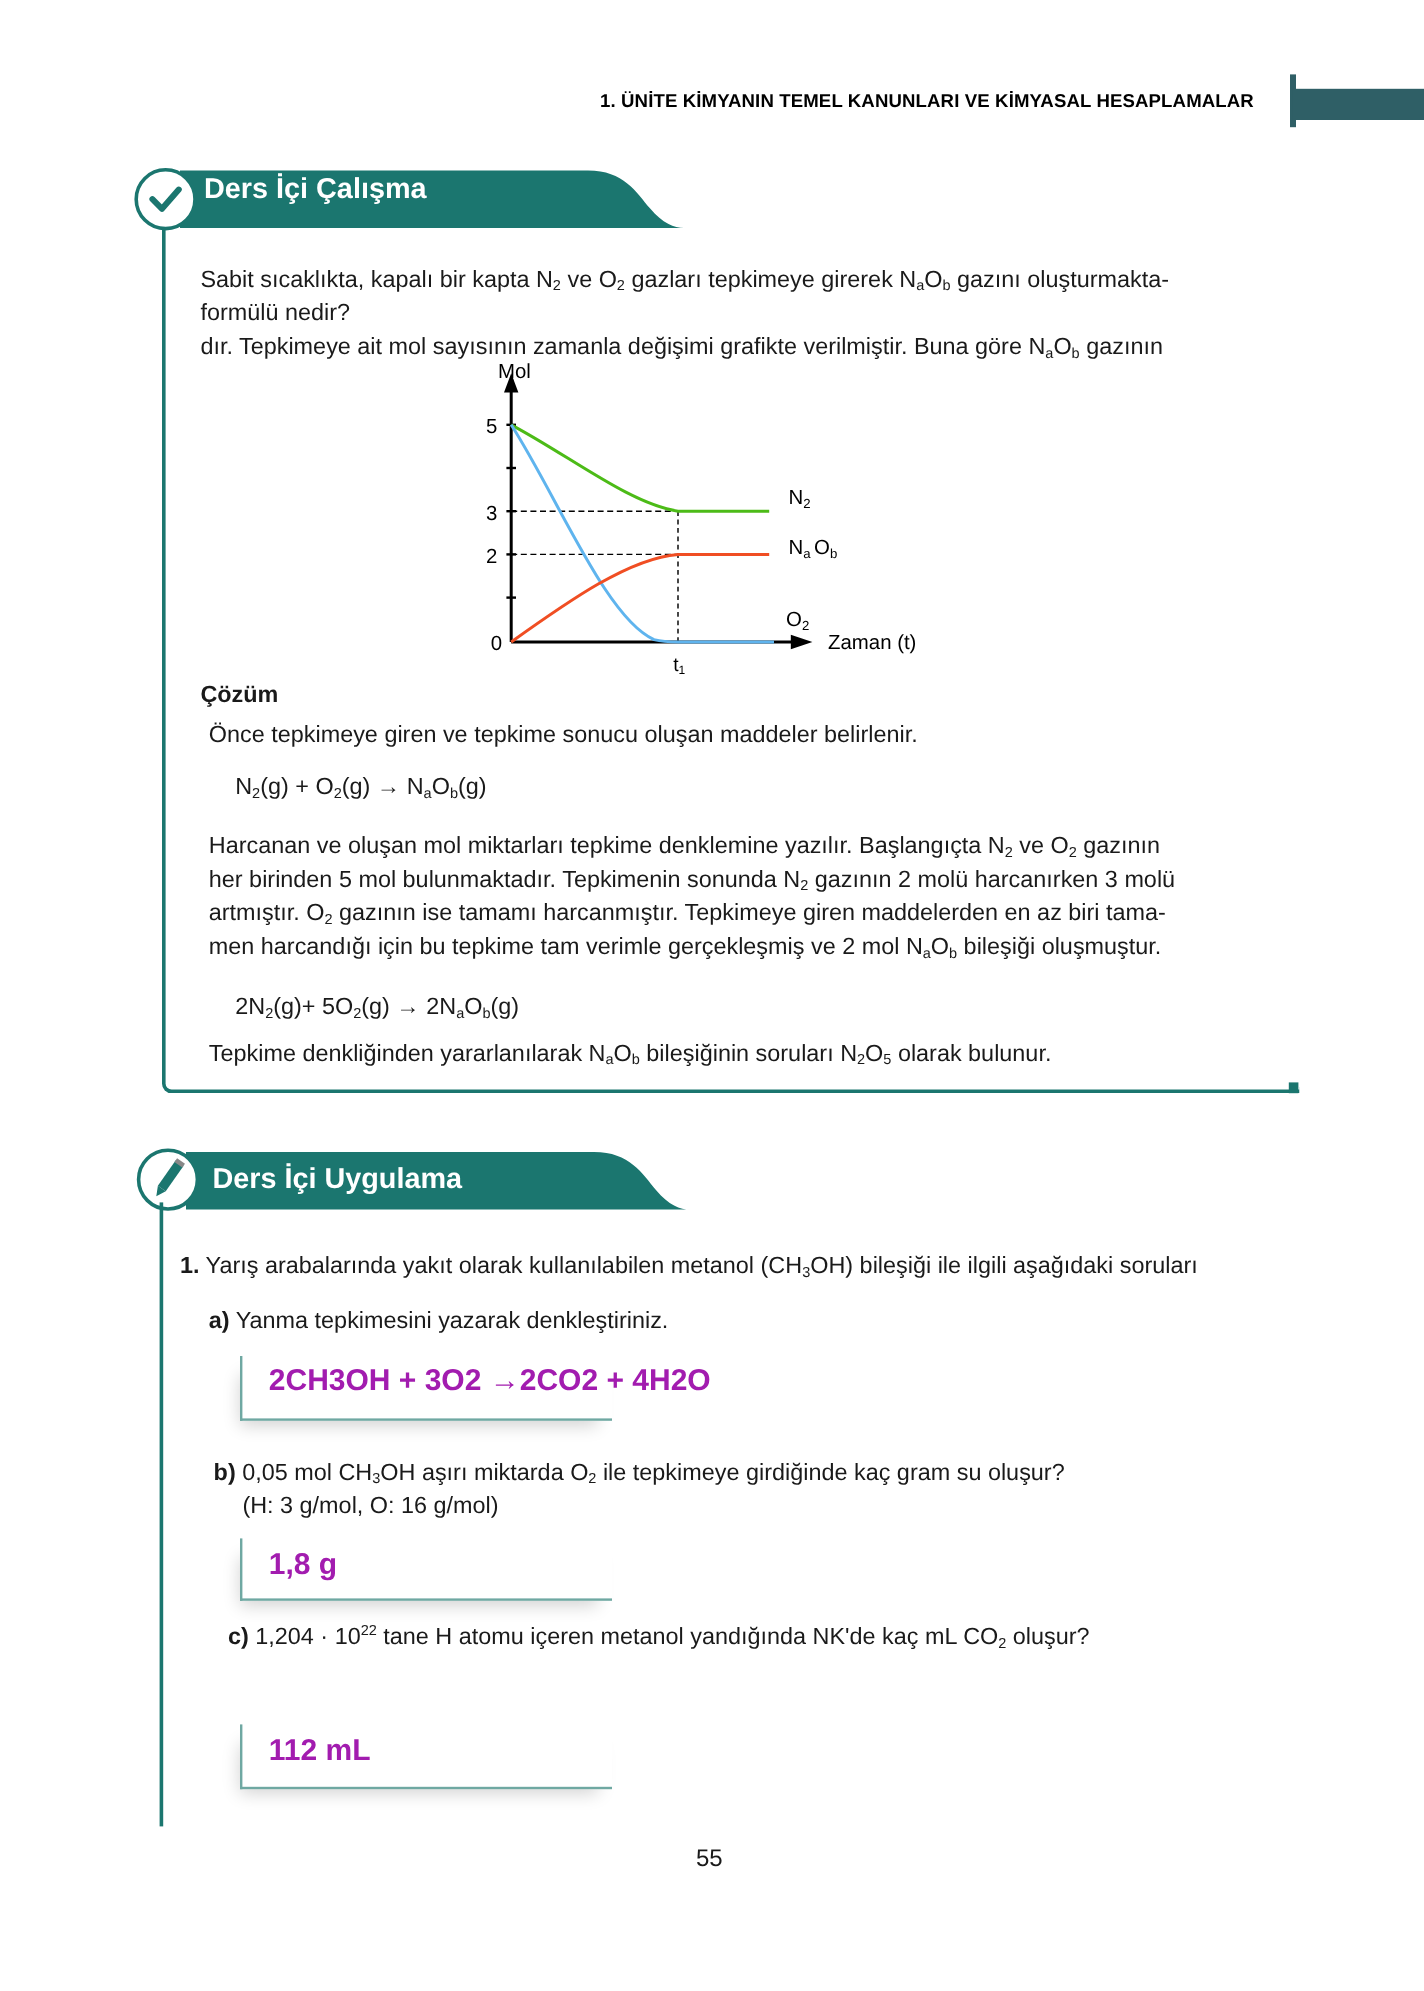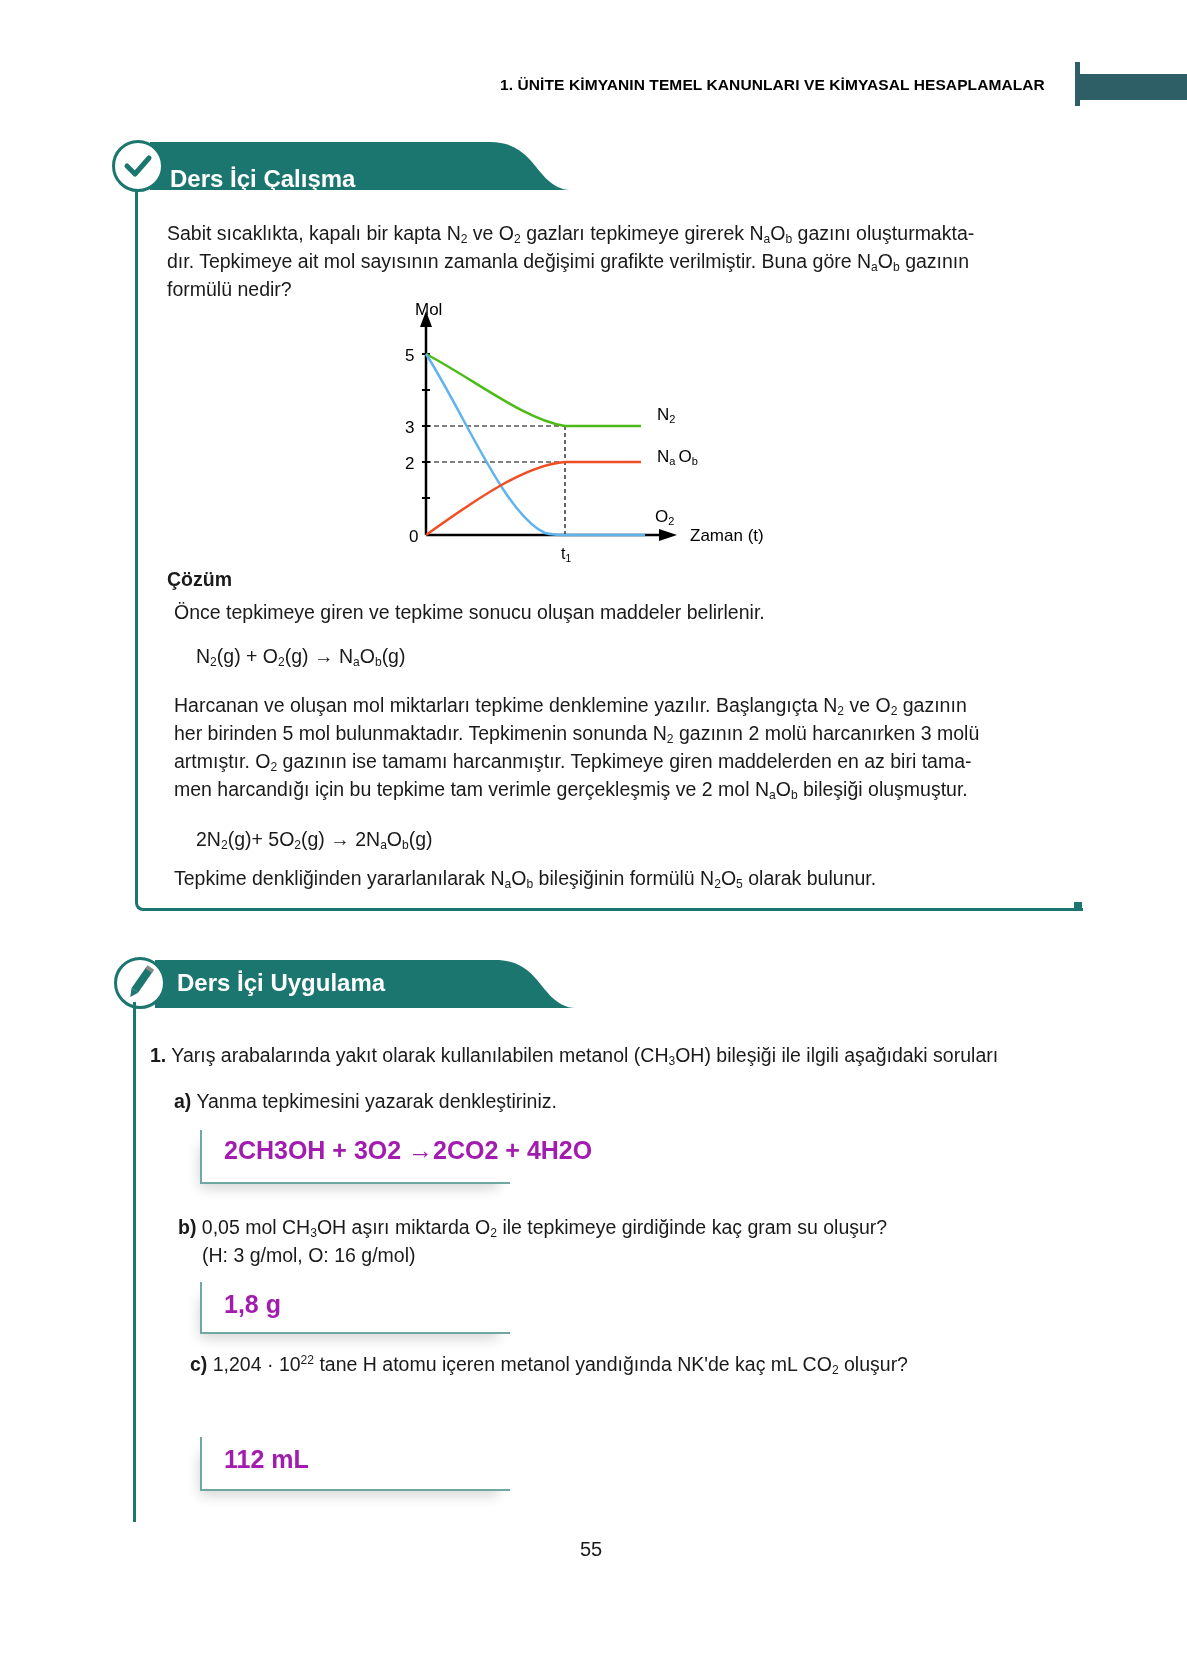--- a/index.html
+++ b/index.html
@@ -27,35 +27,35 @@
 <body>
 
 <div class="abs hdr-title">1. ÜNİTE KİMYANIN TEMEL KANUNLARI VE KİMYASAL HESAPLAMALAR</div>
 <div class="abs hdr-tick"></div>
 <div class="abs hdr-bar"></div>
 
 <div class="abs banner" style="left:110px;top:140px;width:460px;">
   <svg width="460" height="56" viewBox="0 0 460 56">
     <path d="M40 2 H380 C410 2 420 20 432 34 C442 46 452 50 460 50 H40 Z" fill="#1b766f"></path>
   </svg>
-  <div class="banner-label" style="left:60px;top:25px;">Ders İçi Çalışma</div>
+  <div class="banner-label" style="left:60px;top:4px;">Ders İçi Çalışma</div>
 </div>
 <div class="icon-circle" style="left:112px;top:140px;">
   <svg width="46" height="46" viewBox="0 0 46 46" style="position:absolute;left:0;top:0;">
     <path d="M12 23 L20 31 L34 15" stroke="#1b766f" stroke-width="5" fill="none" stroke-linecap="round" stroke-linejoin="round"></path>
   </svg>
 </div>
 
 <div class="abs frame1"></div>
 <div class="abs frame1-end"></div>
 
 <div class="abs para" style="left:167px;top:219px;width:900px;">
   <div><span>Sabit sıcaklıkta, kapalı bir kapta N</span><sub>2</sub><span> ve O</span><sub>2</sub><span> gazları tepkimeye girerek N</span><sub>a</sub><span>O</span><sub>b</sub><span> gazını oluşturmakta-</span></div>
+  <div>formülü nedir?</div>
   <div><span>dır. Tepkimeye ait mol sayısının zamanla değişimi grafikte verilmiştir. Buna göre N</span><sub>a</sub><span>O</span><sub>b</sub><span> gazının</span></div>
-  <div>formülü nedir?</div>
 </div>
 
 <div class="abs" style="left:395px;top:295px;width:400px;height:270px;">
   <svg width="400" height="270" viewBox="0 0 400 270" style="font-family:'Liberation Sans','DejaVu Sans',sans-serif;">
 
     <line x1="31" y1="240" x2="31" y2="28" stroke="#000" stroke-width="2.5"></line>
     <polygon points="31,16 25,32 37,32" fill="#000"></polygon>
     <line x1="31" y1="240" x2="265" y2="240" stroke="#000" stroke-width="2.5"></line>
     <polygon points="282,240 264,234 264,246" fill="#000"></polygon>
 
@@ -91,21 +91,21 @@
 <div class="abs para" style="left:196px;top:642px;"><span>N</span><sub>2</sub><span>(g) + O</span><sub>2</sub><span>(g) → N</span><sub>a</sub><span>O</span><sub>b</sub><span>(g)</span></div>
 
 <div class="abs para" style="left:174px;top:691px;width:900px;">
   <div><span>Harcanan ve oluşan mol miktarları tepkime denklemine yazılır.  Başlangıçta N</span><sub>2</sub><span> ve O</span><sub>2</sub><span> gazının</span></div>
   <div><span>her birinden 5 mol bulunmaktadır. Tepkimenin sonunda N</span><sub>2</sub><span> gazının 2 molü harcanırken 3 molü</span></div>
   <div><span>artmıştır. O</span><sub>2</sub><span> gazının ise tamamı harcanmıştır. Tepkimeye giren maddelerden en az biri tama-</span></div>
   <div><span>men harcandığı için bu tepkime tam verimle gerçekleşmiş ve 2 mol N</span><sub>a</sub><span>O</span><sub>b</sub><span> bileşiği oluşmuştur.</span></div>
 </div>
 
 <div class="abs para" style="left:196px;top:825px;"><span>2N</span><sub>2</sub><span>(g)+ 5O</span><sub>2</sub><span>(g) → 2N</span><sub>a</sub><span>O</span><sub>b</sub><span>(g)</span></div>
-<div class="abs para" style="left:174px;top:864px;"><span>Tepkime denkliğinden yararlanılarak N</span><sub>a</sub><span>O</span><sub>b</sub><span> bileşiğinin formülü N</span><sub>2</sub><span>O</span><sub>5</sub><span> olarak bulunur.</span></div>
+<div class="abs para" style="left:174px;top:864px;"><span>Tepkime denkliğinden yararlanılarak N</span><sub>a</sub><span>O</span><sub>b</sub><span> bileşiğinin soruları N</span><sub>2</sub><span>O</span><sub>5</sub><span> olarak bulunur.</span></div>
 
 <div class="abs banner" style="left:115px;top:958px;width:460px;">
   <svg width="460" height="56" viewBox="0 0 460 56">
     <path d="M40 2 H380 C410 2 420 20 432 34 C442 46 452 50 460 50 H40 Z" fill="#1b766f"></path>
   </svg>
   <div class="banner-label" style="left:62px;top:11px;">Ders İçi Uygulama</div>
 </div>
 <div class="icon-circle" style="left:114px;top:957px;">
   <svg width="46" height="46" viewBox="0 0 46 46" style="position:absolute;left:0;top:0;">
     <g transform="rotate(35 23 23)">

